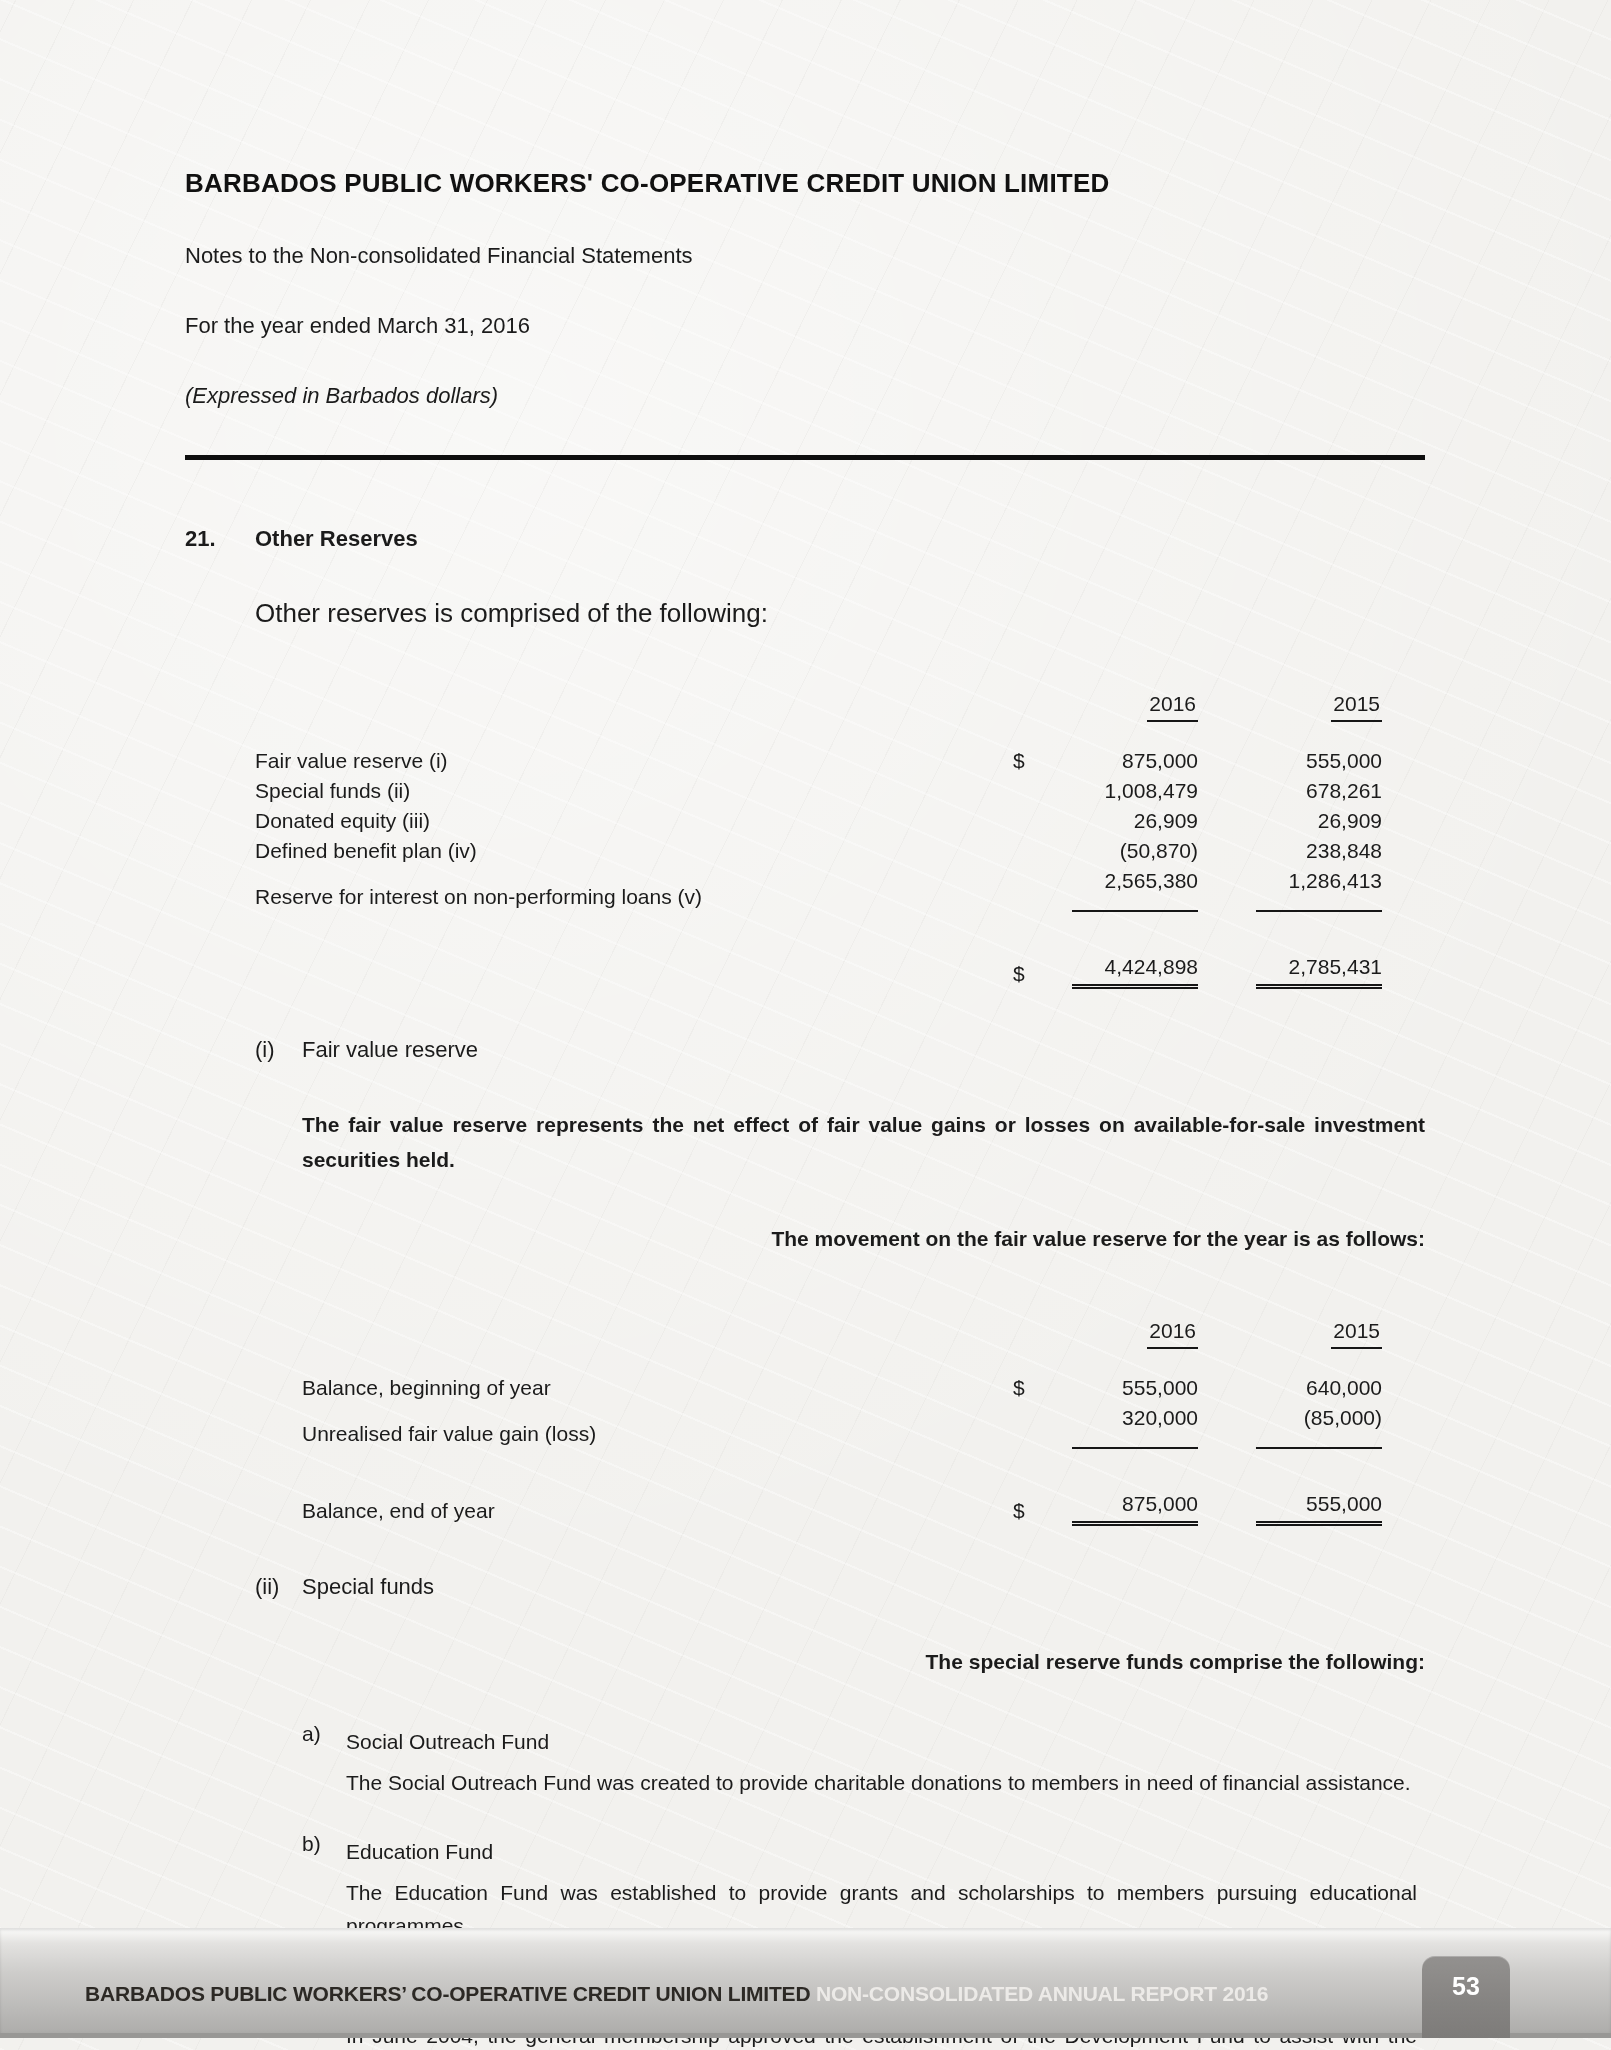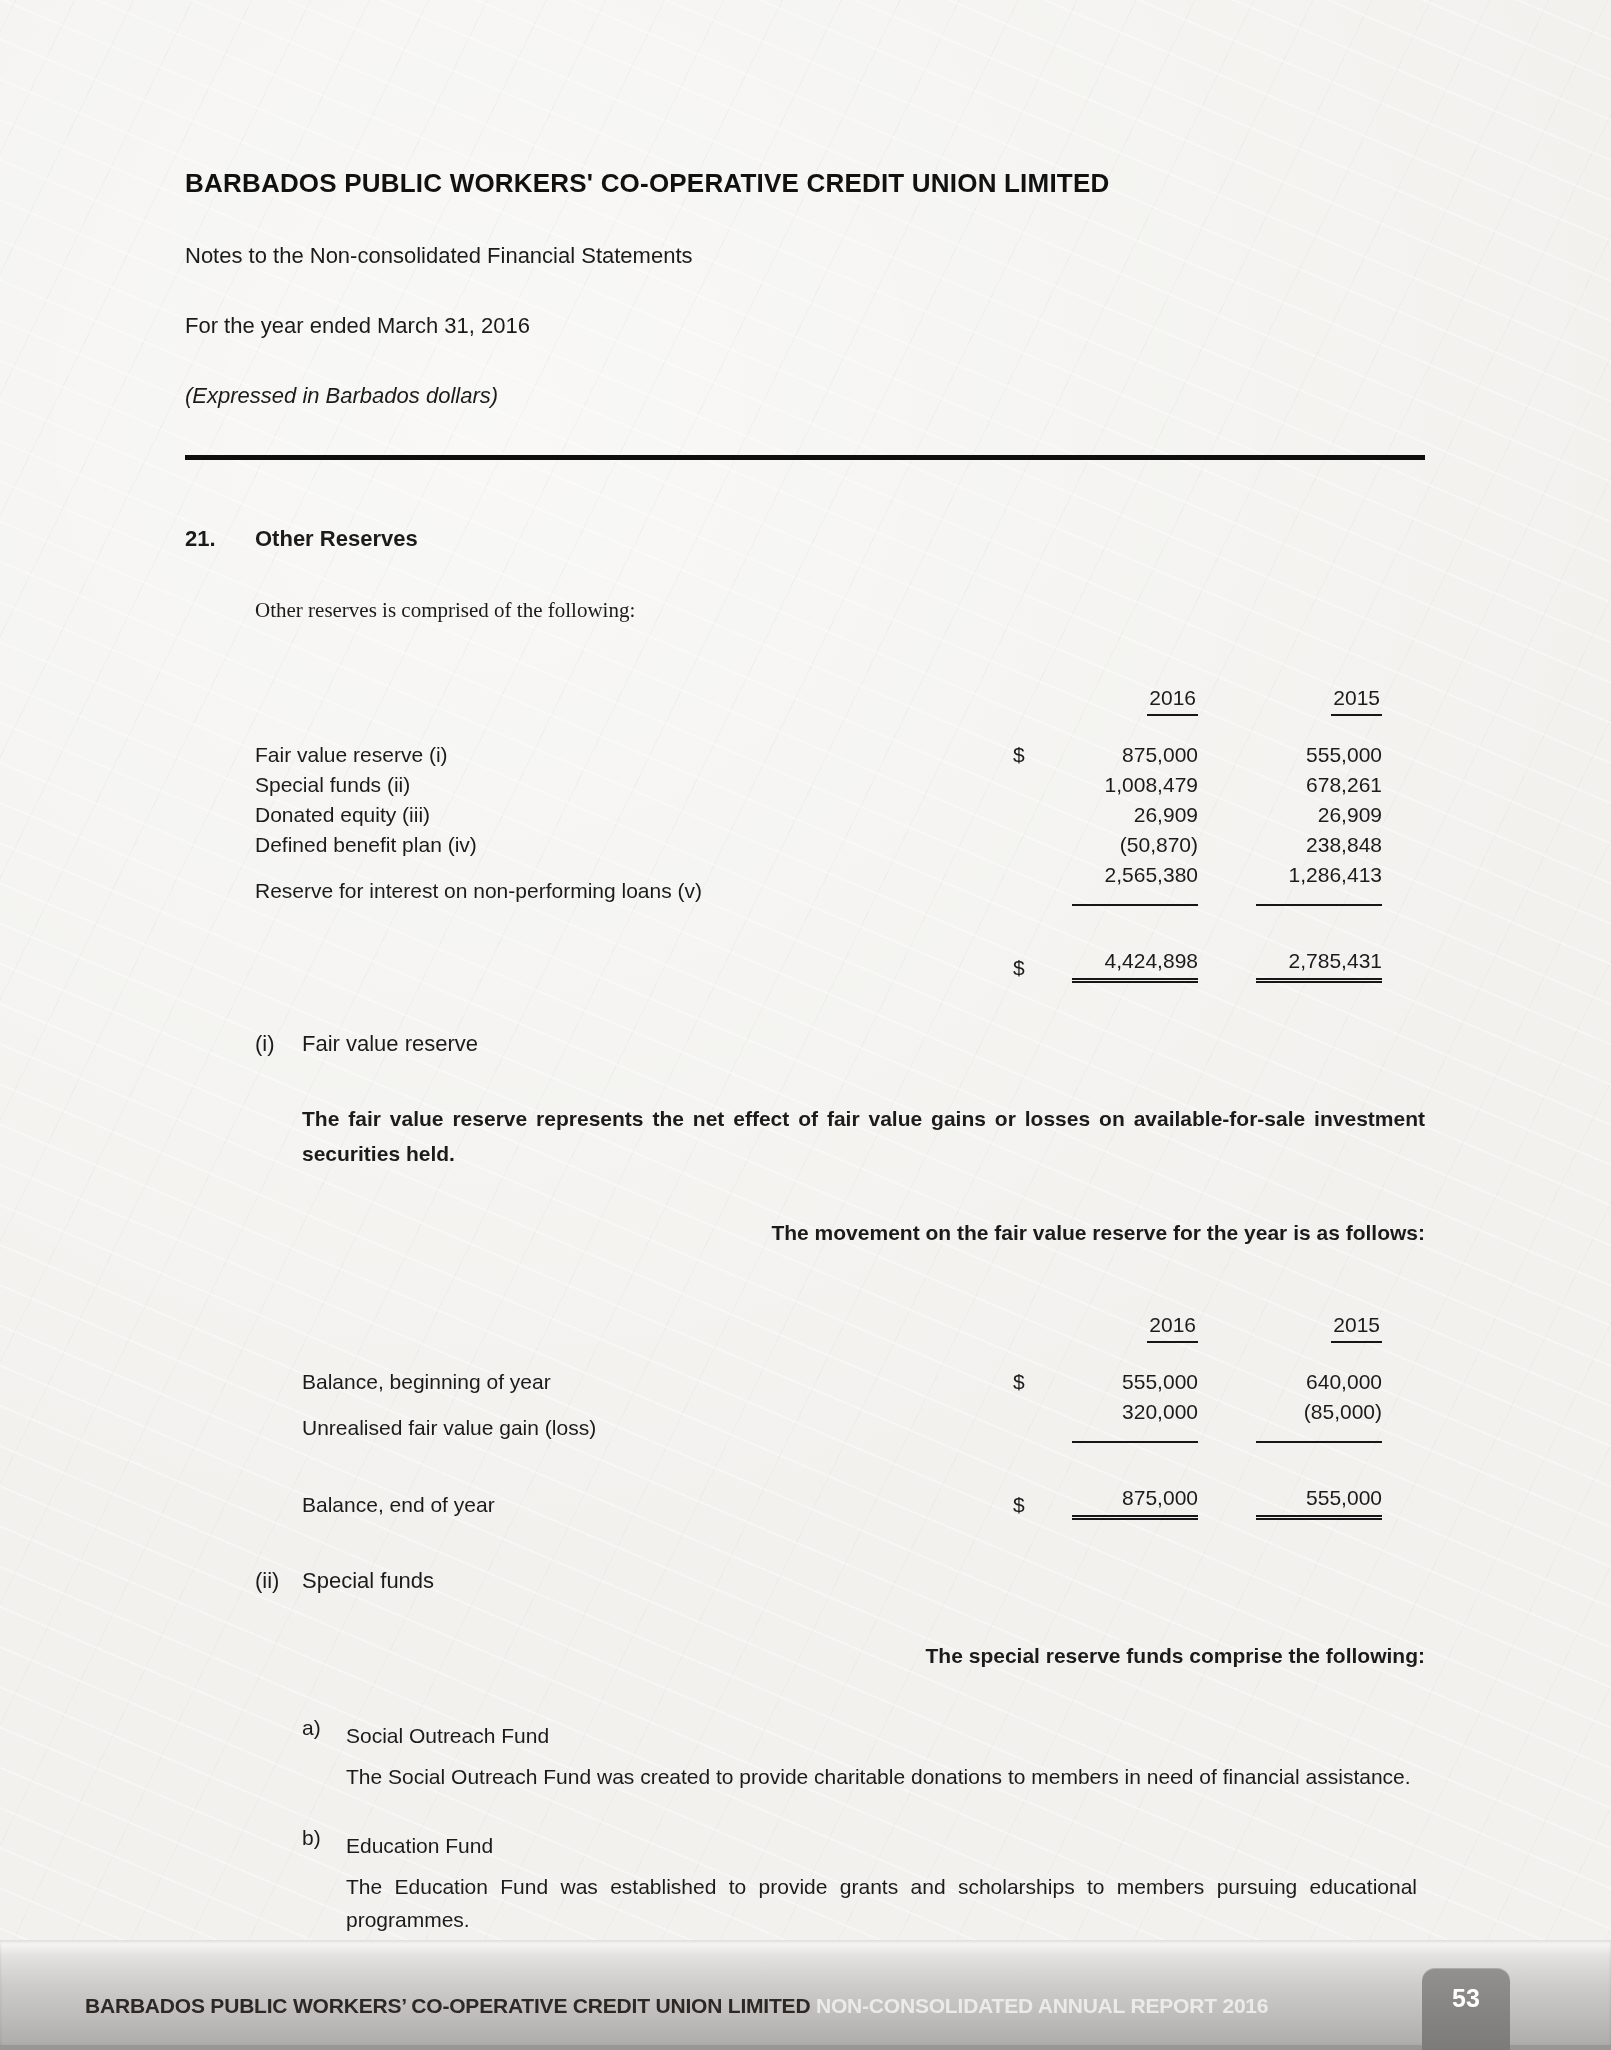--- a/index.html
+++ b/index.html
@@ -23,21 +23,21 @@
     font-size:26px;font-weight:bold;letter-spacing:0.2px;
     color:#111;
   }
   .sub{margin:0;padding-top:44px;font-size:22px;}
   .italic{font-style:italic;}
   .rule{margin-top:46px;height:5px;background:#0e0e0e;}
 
   .section-head{margin-top:66px;font-size:22px;font-weight:bold;display:flex;}
   .sec-num{width:70px;flex:0 0 70px;}
 
-  .intro{margin:46px 0 0 70px;font-size:21px;font-family:Liberation Serif, serif;}
+  .intro{margin:46px 0 0 70px;font-size:26px;}
 
   
   .fin-table{font-size:21px;}
   .t1{margin-left:70px;width:1127px;}
   .t2{margin-left:117px;width:1080px;}
   .trow{display:flex;align-items:flex-end;line-height:30px;}
   .t1 .tlabel{flex:0 0 758px;}
   .t2 .tlabel{flex:0 0 711px;}
   .tcur{flex:0 0 40px;text-align:left;}
   .tval{flex:0 0 145px;text-align:right;}
@@ -58,21 +58,21 @@
 
   .fund{display:flex;margin:20px 0 0 117px;font-size:21px;line-height:33px;}
   .fund.first{margin-top:38px;}
   .fund .fmarker{flex:0 0 36px;}
   .fund .fbody{flex:1;}
   .fund .fbody p{margin:8px;text-align:justify;}
   .fund .fbody .ftitle{text-align:left;}
 
   
   .footer{
-    position:absolute;left:0;bottom:0;width:1611px;height:110px;
+    position:absolute;left:0;bottom:12px;width:1611px;height:110px;
     background:linear-gradient(180deg,#fcfcfb 0%,#e3e2e0 14%,#cecdcb 40%,#bdbcba 70%,#b0afad 92%,#a3a2a0 100%);
     box-shadow:inset 0 -5px 0 #989795, inset 0 2px 3px rgba(0,0,0,0.12);
   }
   .footer-textline{
     position:absolute;left:85px;bottom:32px;
     font-size:21px;font-weight:bold;letter-spacing:-0.2px;white-space:nowrap;
   }
   .footer-dark{color:#2c2925;}
   .footer-light{color:#f4f2ef;opacity:0.85;}
   .page-tab{

